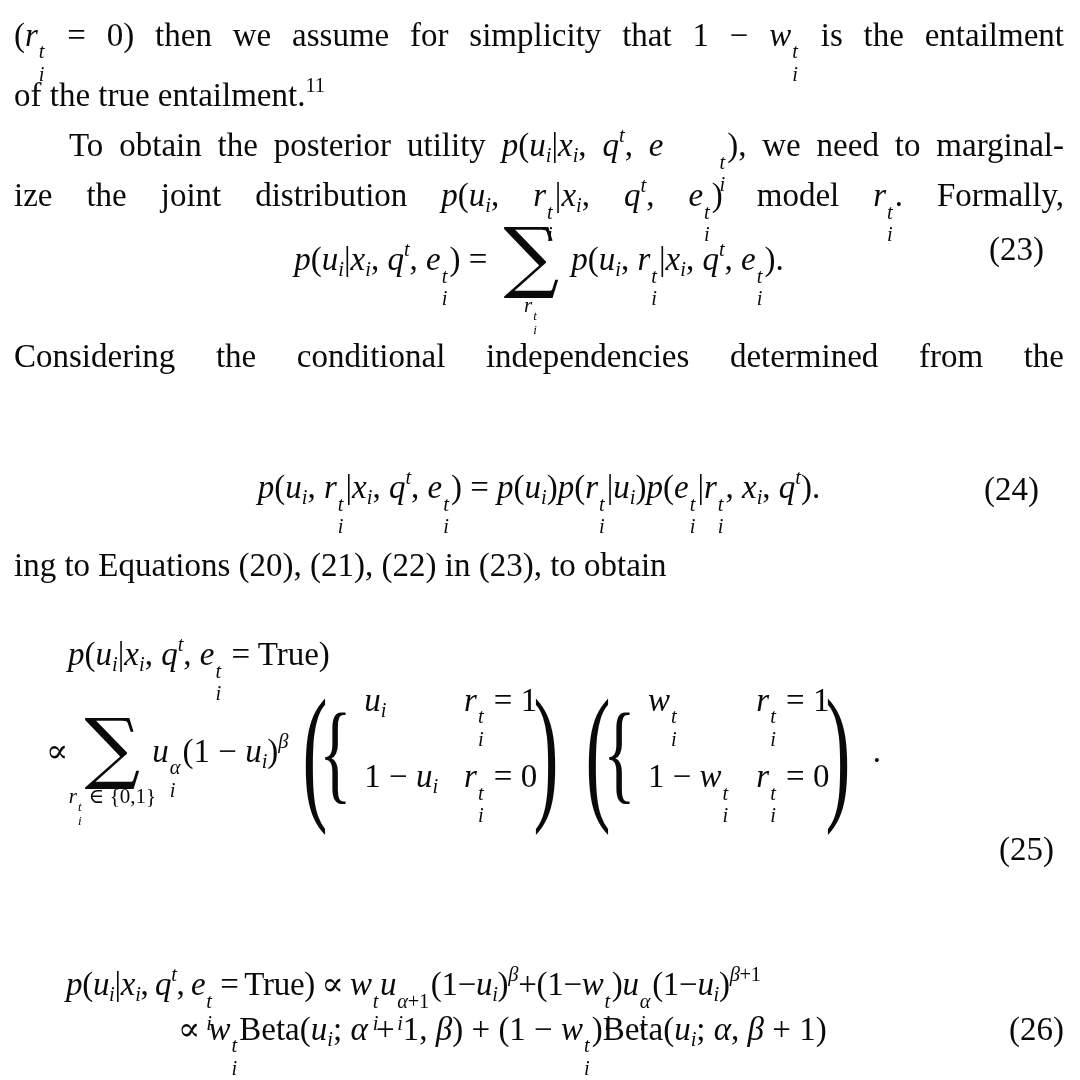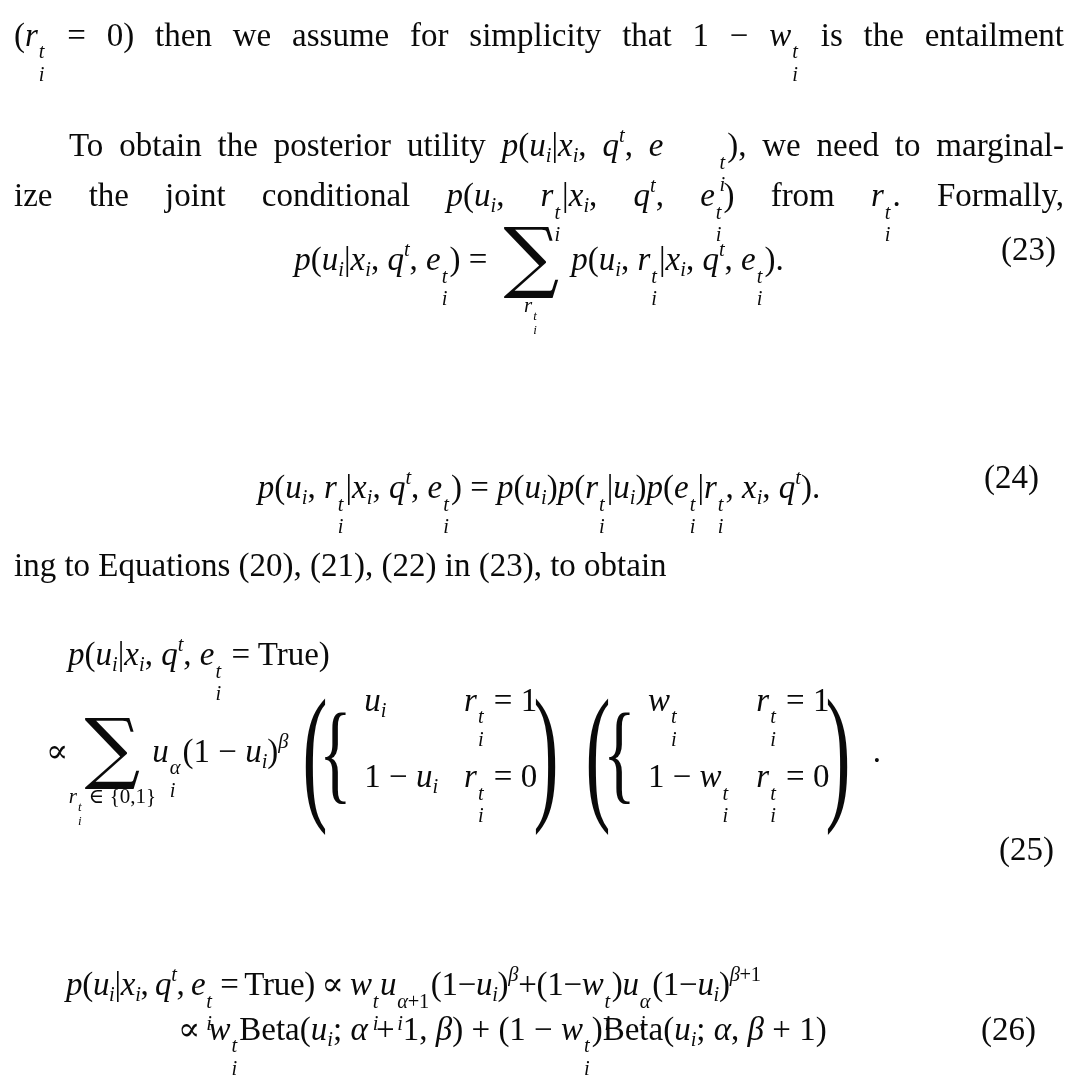--- a/index.html
+++ b/index.html
@@ -40,31 +40,32 @@
 
 <div class="page">
 
   <div class="line just" style="top:10px"><span class="mr">(</span><span class="grp"><span class="mr"><i>r</i></span><span class="stk">
           <span class="st"><span class="mr"><i>t</i></span></span>
           <span class="sb"><span class="mr"><i>i</i></span></span>
         </span></span><span class="mr"> = 0) </span><span>then we assume for simplicity that </span><span class="mr">1 − </span><span class="grp"><span class="mr"><i>w</i></span><span class="stk">
           <span class="st"><span class="mr"><i>t</i></span></span>
           <span class="sb"><span class="mr"><i>i</i></span></span>
         </span></span><span> is the entailment</span></div>
+  <div class="line" style="top:60px"><span>of the true entailment.</span><span class="grp"><span class="sup"><span class="mr">11</span></span></span></div>
   <div class="line just indent" style="top:110px"><span>To obtain the posterior utility </span><span class="mr"><i>p</i>(</span><span class="grp"><span class="mr"><i>u</i></span><span class="sub"><span class="mr"><i>i</i></span></span></span><span class="mr">|</span><span class="grp"><span class="mr"><i>x</i></span><span class="sub"><span class="mr"><i>i</i></span></span></span><span class="mr">, </span><span class="grp"><span class="mr"><i>q</i></span><span class="sup"><span class="mr"><i>t</i></span></span></span><span class="mr">, </span><span class="grp"><span class="mr"><i>e</i></span><span class="stk">
           <span class="st"><span class="mr"><i>t</i></span></span>
           <span class="sb"><span class="mr"><i>i</i></span></span>
         </span></span><span class="mr">), </span><span>we need to marginal-</span></div>
-  <div class="line just" style="top:160px"><span>ize the joint conditional </span><span class="mr"><i>p</i>(</span><span class="grp"><span class="mr"><i>u</i></span><span class="sub"><span class="mr"><i>i</i></span></span></span><span class="mr">, </span><span class="grp"><span class="mr"><i>r</i></span><span class="stk">
+  <div class="line just" style="top:160px"><span>ize the joint distribution </span><span class="mr"><i>p</i>(</span><span class="grp"><span class="mr"><i>u</i></span><span class="sub"><span class="mr"><i>i</i></span></span></span><span class="mr">, </span><span class="grp"><span class="mr"><i>r</i></span><span class="stk">
           <span class="st"><span class="mr"><i>t</i></span></span>
           <span class="sb"><span class="mr"><i>i</i></span></span>
         </span></span><span class="mr">|</span><span class="grp"><span class="mr"><i>x</i></span><span class="sub"><span class="mr"><i>i</i></span></span></span><span class="mr">, </span><span class="grp"><span class="mr"><i>q</i></span><span class="sup"><span class="mr"><i>t</i></span></span></span><span class="mr">, </span><span class="grp"><span class="mr"><i>e</i></span><span class="stk">
           <span class="st"><span class="mr"><i>t</i></span></span>
           <span class="sb"><span class="mr"><i>i</i></span></span>
-        </span></span><span class="mr">) </span><span>from </span><span class="grp"><span class="mr"><i>r</i></span><span class="stk">
+        </span></span><span class="mr">) </span><span>model </span><span class="grp"><span class="mr"><i>r</i></span><span class="stk">
           <span class="st"><span class="mr"><i>t</i></span></span>
           <span class="sb"><span class="mr"><i>i</i></span></span>
         </span></span><span class="mr">. </span><span>Formally,</span></div>
 
   <div class="disp" style="top:224px">
     <span><span class="mr"><i>p</i>(</span><span class="grp"><span class="mr"><i>u</i></span><span class="sub"><span class="mr"><i>i</i></span></span></span><span class="mr">|</span><span class="grp"><span class="mr"><i>x</i></span><span class="sub"><span class="mr"><i>i</i></span></span></span><span class="mr">, </span><span class="grp"><span class="mr"><i>q</i></span><span class="sup"><span class="mr"><i>t</i></span></span></span><span class="mr">, </span><span class="grp"><span class="mr"><i>e</i></span><span class="stk">
             <span class="st"><span class="mr"><i>t</i></span></span>
             <span class="sb"><span class="mr"><i>i</i></span></span>
           </span></span><span class="mr">) = </span><span class="sum">
           <span class="sigma">∑</span>
@@ -72,42 +73,43 @@
                 <span class="st"><span class="mr"><i>t</i></span></span>
                 <span class="sb"><span class="mr"><i>i</i></span></span>
               </span></span></span>
         </span><span class="mr"><i>p</i>(</span><span class="grp"><span class="mr"><i>u</i></span><span class="sub"><span class="mr"><i>i</i></span></span></span><span class="mr">, </span><span class="grp"><span class="mr"><i>r</i></span><span class="stk">
             <span class="st"><span class="mr"><i>t</i></span></span>
             <span class="sb"><span class="mr"><i>i</i></span></span>
           </span></span><span class="mr">|</span><span class="grp"><span class="mr"><i>x</i></span><span class="sub"><span class="mr"><i>i</i></span></span></span><span class="mr">, </span><span class="grp"><span class="mr"><i>q</i></span><span class="sup"><span class="mr"><i>t</i></span></span></span><span class="mr">, </span><span class="grp"><span class="mr"><i>e</i></span><span class="stk">
             <span class="st"><span class="mr"><i>t</i></span></span>
             <span class="sb"><span class="mr"><i>i</i></span></span>
           </span></span><span class="mr">).</span></span>
-    <span class="eqnum" style="right:8px;top:0">(23)</span>
+    <span class="eqnum" style="right:20px;top:0">(23)</span>
   </div>
 
+  <div class="line just" style="top:331px"><span>Considering the conditional independencies determined from the</span></div>
 
   <div class="disp" style="top:452px">
     <span><span class="mr"><i>p</i>(</span><span class="grp"><span class="mr"><i>u</i></span><span class="sub"><span class="mr"><i>i</i></span></span></span><span class="mr">, </span><span class="grp"><span class="mr"><i>r</i></span><span class="stk">
             <span class="st"><span class="mr"><i>t</i></span></span>
             <span class="sb"><span class="mr"><i>i</i></span></span>
           </span></span><span class="mr">|</span><span class="grp"><span class="mr"><i>x</i></span><span class="sub"><span class="mr"><i>i</i></span></span></span><span class="mr">, </span><span class="grp"><span class="mr"><i>q</i></span><span class="sup"><span class="mr"><i>t</i></span></span></span><span class="mr">, </span><span class="grp"><span class="mr"><i>e</i></span><span class="stk">
             <span class="st"><span class="mr"><i>t</i></span></span>
             <span class="sb"><span class="mr"><i>i</i></span></span>
           </span></span><span class="mr">) = <i>p</i>(</span><span class="grp"><span class="mr"><i>u</i></span><span class="sub"><span class="mr"><i>i</i></span></span></span><span class="mr">)<i>p</i>(</span><span class="grp"><span class="mr"><i>r</i></span><span class="stk">
             <span class="st"><span class="mr"><i>t</i></span></span>
             <span class="sb"><span class="mr"><i>i</i></span></span>
           </span></span><span class="mr">|</span><span class="grp"><span class="mr"><i>u</i></span><span class="sub"><span class="mr"><i>i</i></span></span></span><span class="mr">)<i>p</i>(</span><span class="grp"><span class="mr"><i>e</i></span><span class="stk">
             <span class="st"><span class="mr"><i>t</i></span></span>
             <span class="sb"><span class="mr"><i>i</i></span></span>
           </span></span><span class="mr">|</span><span class="grp"><span class="mr"><i>r</i></span><span class="stk">
             <span class="st"><span class="mr"><i>t</i></span></span>
             <span class="sb"><span class="mr"><i>i</i></span></span>
           </span></span><span class="mr">, </span><span class="grp"><span class="mr"><i>x</i></span><span class="sub"><span class="mr"><i>i</i></span></span></span><span class="mr">, </span><span class="grp"><span class="mr"><i>q</i></span><span class="sup"><span class="mr"><i>t</i></span></span></span><span class="mr">).</span></span>
-    <span class="eqnum" style="right:25px;top:0">(24)</span>
+    <span class="eqnum" style="right:25px;top:12px">(24)</span>
   </div>
 
   <div class="line" style="top:540px"><span>ing to Equations (20), (21), (22) in (23), to obtain</span></div>
 
   <div class="free" style="top:619px;left:68px"><span class="mr"><i>p</i>(</span><span class="grp"><span class="mr"><i>u</i></span><span class="sub"><span class="mr"><i>i</i></span></span></span><span class="mr">|</span><span class="grp"><span class="mr"><i>x</i></span><span class="sub"><span class="mr"><i>i</i></span></span></span><span class="mr">, </span><span class="grp"><span class="mr"><i>q</i></span><span class="sup"><span class="mr"><i>t</i></span></span></span><span class="mr">, </span><span class="grp"><span class="mr"><i>e</i></span><span class="stk">
           <span class="st"><span class="mr"><i>t</i></span></span>
           <span class="sb"><span class="mr"><i>i</i></span></span>
         </span></span><span class="mr"> = </span><span>True</span><span class="mr">)</span></div>
 
   <div class="free" style="top:680px;left:46px"><span class="mr">∝ </span><span class="sum">
@@ -182,15 +184,15 @@
           <span class="st"><span class="mr"><i>α</i></span></span>
           <span class="sb"><span class="mr"><i>i</i></span></span>
         </span></span><span class="mr">(1−</span><span class="grp"><span class="mr"><i>u</i></span><span class="sub"><span class="mr"><i>i</i></span></span></span><span class="mr">)</span><span class="grp"><span class="sup"><span class="mr"><i>β</i>+1</span></span></span></div>
   <div class="free" style="top:1004px;left:178px"><span class="mr">∝ </span><span class="grp"><span class="mr"><i>w</i></span><span class="stk">
           <span class="st"><span class="mr"><i>t</i></span></span>
           <span class="sb"><span class="mr"><i>i</i></span></span>
         </span></span><span>Beta</span><span class="mr">(</span><span class="grp"><span class="mr"><i>u</i></span><span class="sub"><span class="mr"><i>i</i></span></span></span><span class="mr">; <i>α</i> + 1, <i>β</i>) + (1 − </span><span class="grp"><span class="mr"><i>w</i></span><span class="stk">
           <span class="st"><span class="mr"><i>t</i></span></span>
           <span class="sb"><span class="mr"><i>i</i></span></span>
         </span></span><span class="mr">)</span><span>Beta</span><span class="mr">(</span><span class="grp"><span class="mr"><i>u</i></span><span class="sub"><span class="mr"><i>i</i></span></span></span><span class="mr">; <i>α</i>, <i>β</i> + 1)</span></div>
-  <div class="free" style="top:1004px;right:44px">(26)</div>
+  <div class="free" style="top:1004px;right:16px">(26)</div>
 
 </div>
 
 </body></html>

